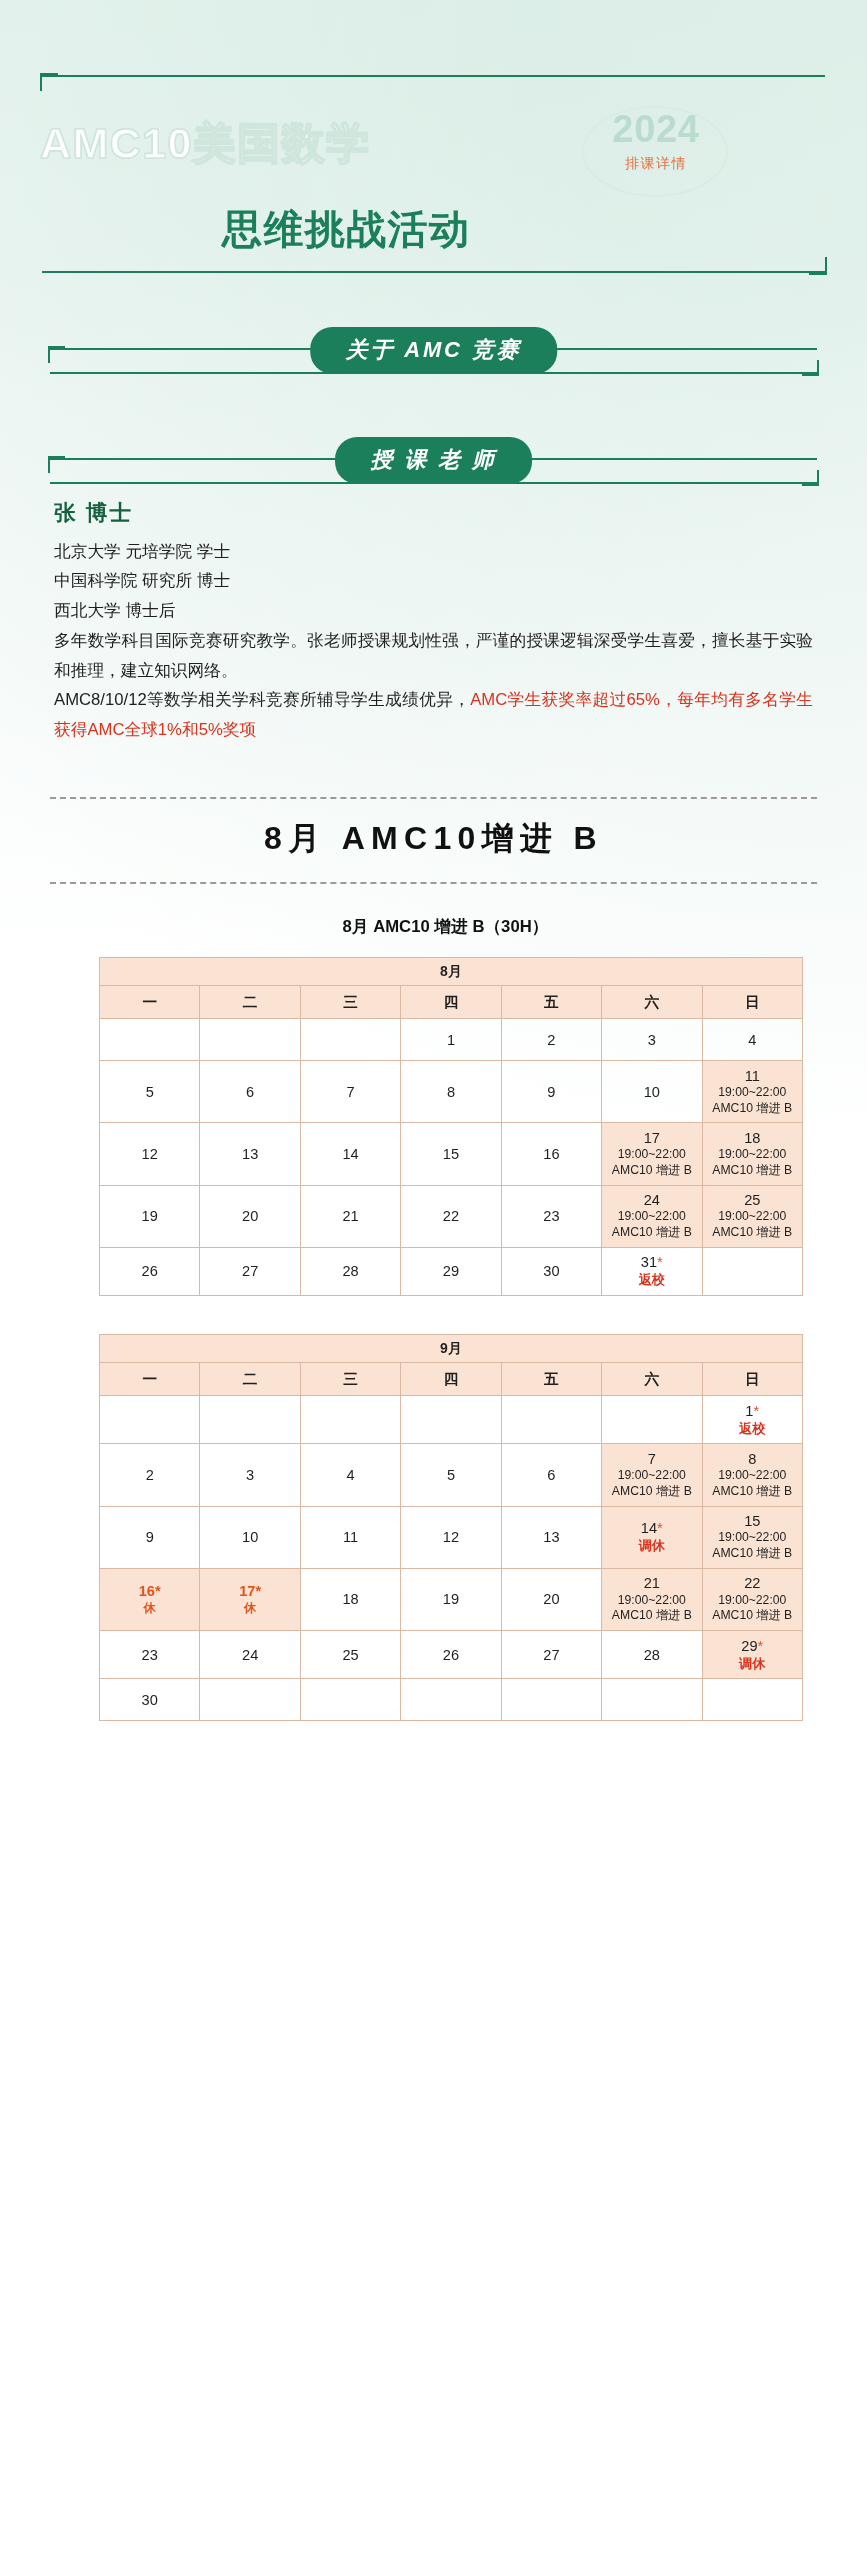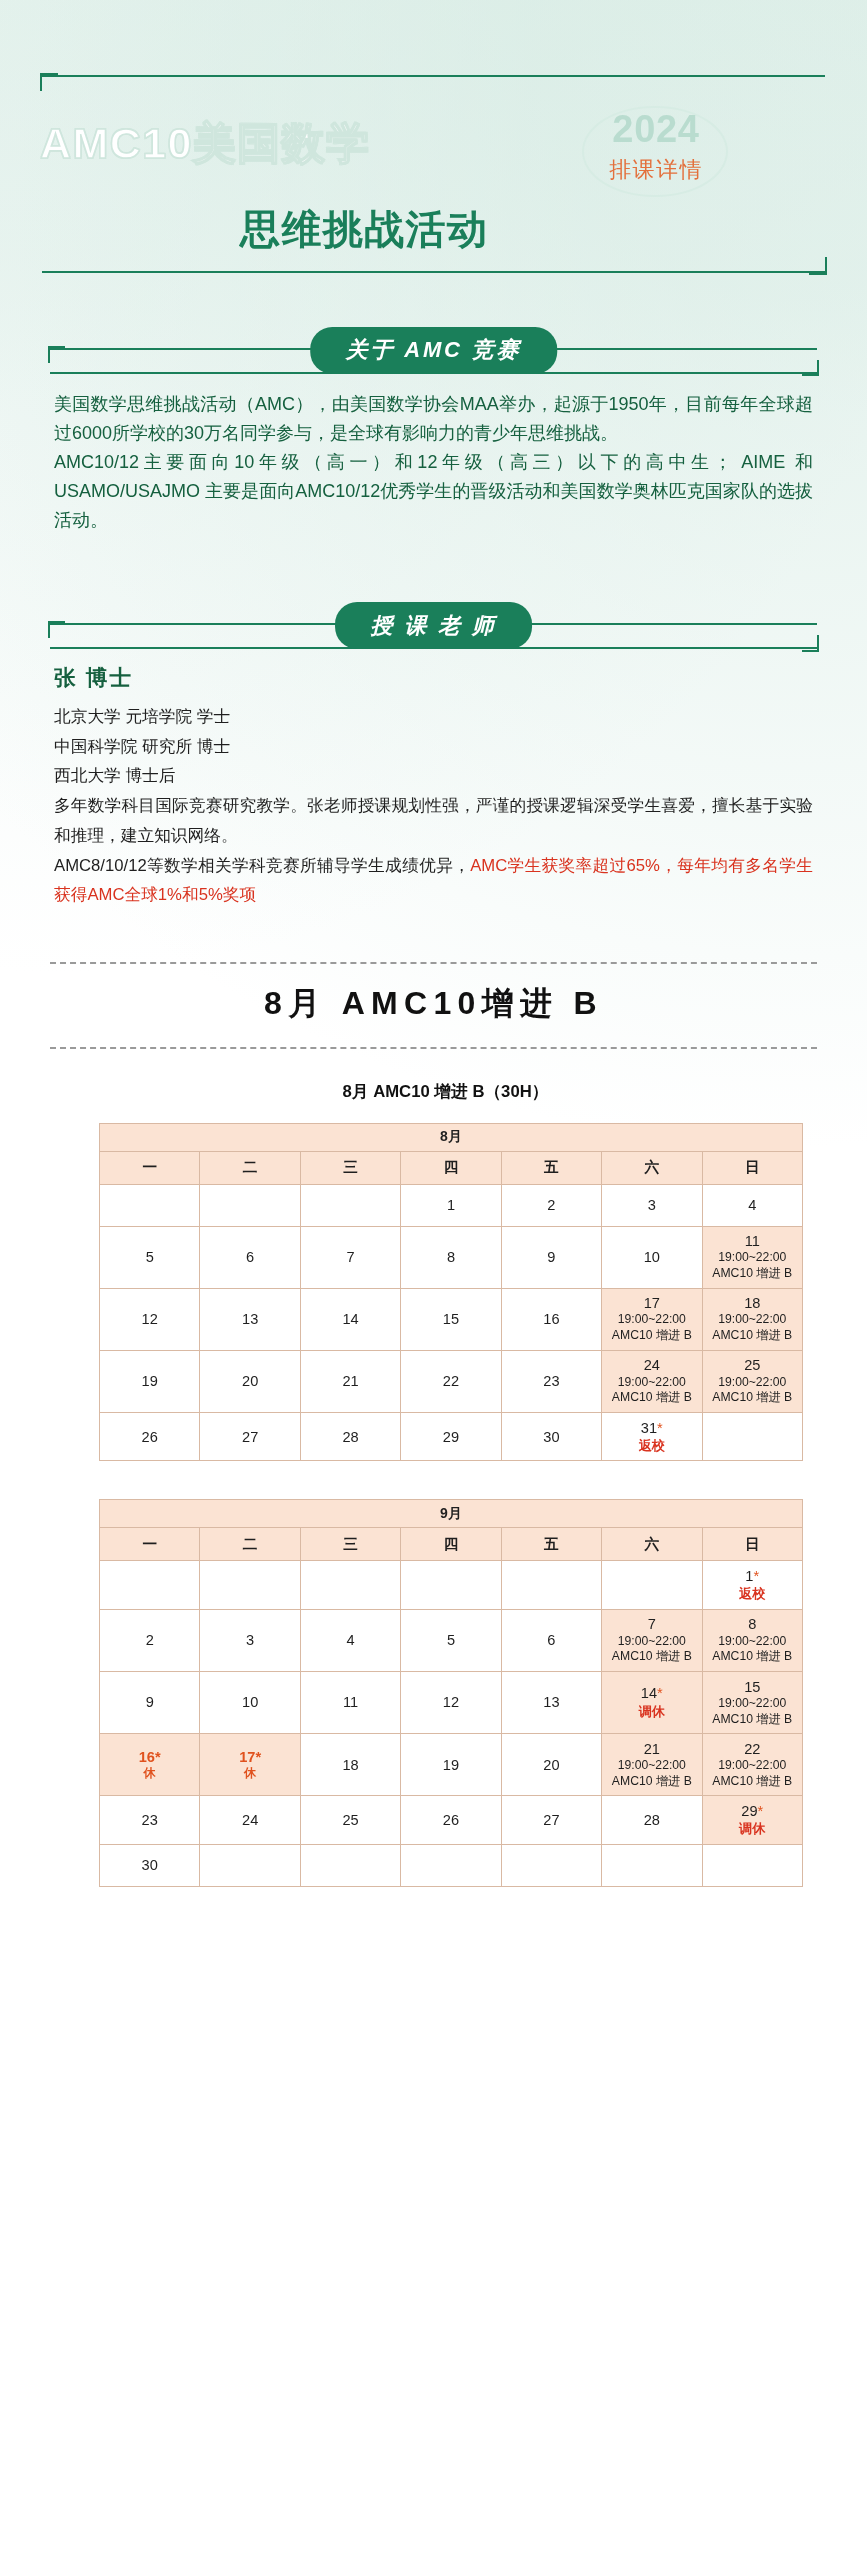--- a/index.html
+++ b/index.html
@@ -46,42 +46,42 @@
     font-weight: bold;
     letter-spacing: 1.4px;
     color: #ffffff;
     -webkit-text-stroke: 1.4px #cfe6dd;
     text-shadow:
       -0.7px -0.7px 0 #cfe6dd, 0.7px -0.7px 0 #cfe6dd,
       -0.7px 0.7px 0 #cfe6dd, 0.7px 0.7px 0 #cfe6dd;
   }
   .hero-title-2 {
     position: absolute;
-    left: 240px; top: 202px;
+    left: 222px; top: 202px;
     font-size: 40px;
     font-weight: bold;
     letter-spacing: 1.4px;
     color: #1a7f5a;
   }
   .hero-badge {
     position: absolute;
     right: 145px; top: 108px;
     text-align: center;
     width: 132px;
   }
   .hero-badge .yr {
     font-size: 38px;
     font-weight: bold;
     color: #b9dccf;
     letter-spacing: 0.7px;
   }
   .hero-badge .sub {
     margin-top: 4.2px;
     display: inline-block;
-    font-size: 22px;
+    font-size: 14px;
     color: #e3703c;
     letter-spacing: 1.4px;
   }
   .badge-ring {
     position: absolute;
     right: 139px; top: 106px;
     width: 146px; height: 91px;
     border: 2.1px solid #d7ece4;
     border-radius: 73px / 46px;
   }
@@ -231,24 +231,20 @@
   </div>
 
   <div class="sec-head-wrap">
     <div class="sec-head-line"></div>
     <div class="sec-head-line under"></div>
     <div class="sec-corner tl"></div>
     <div class="sec-corner br"></div>
     <div class="sec-head-pill">关于 AMC 竞赛</div>
   </div>
 
-  <div class="sec-body">
-    <p>美国数学思维挑战活动（AMC），由美国数学协会MAA举办，起源于1950年，目前每年全球超过6000所学校的30万名同学参与，是全球有影响力的青少年思维挑战。</p>
-    <p>AMC10/12主要面向10年级（高一）和12年级（高三）以下的高中生； AIME 和 USAMO/USAJMO 主要是面向AMC10/12优秀学生的晋级活动和美国数学奥林匹克国家队的选拔活动。</p>
-  </div>
 
   <div style="height:67px"></div>
 
   <div class="sec-head-wrap">
     <div class="sec-head-line"></div>
     <div class="sec-head-line under"></div>
     <div class="sec-corner tl"></div>
     <div class="sec-corner br"></div>
     <div class="sec-head-pill">授 课 老 师</div>
   </div>

